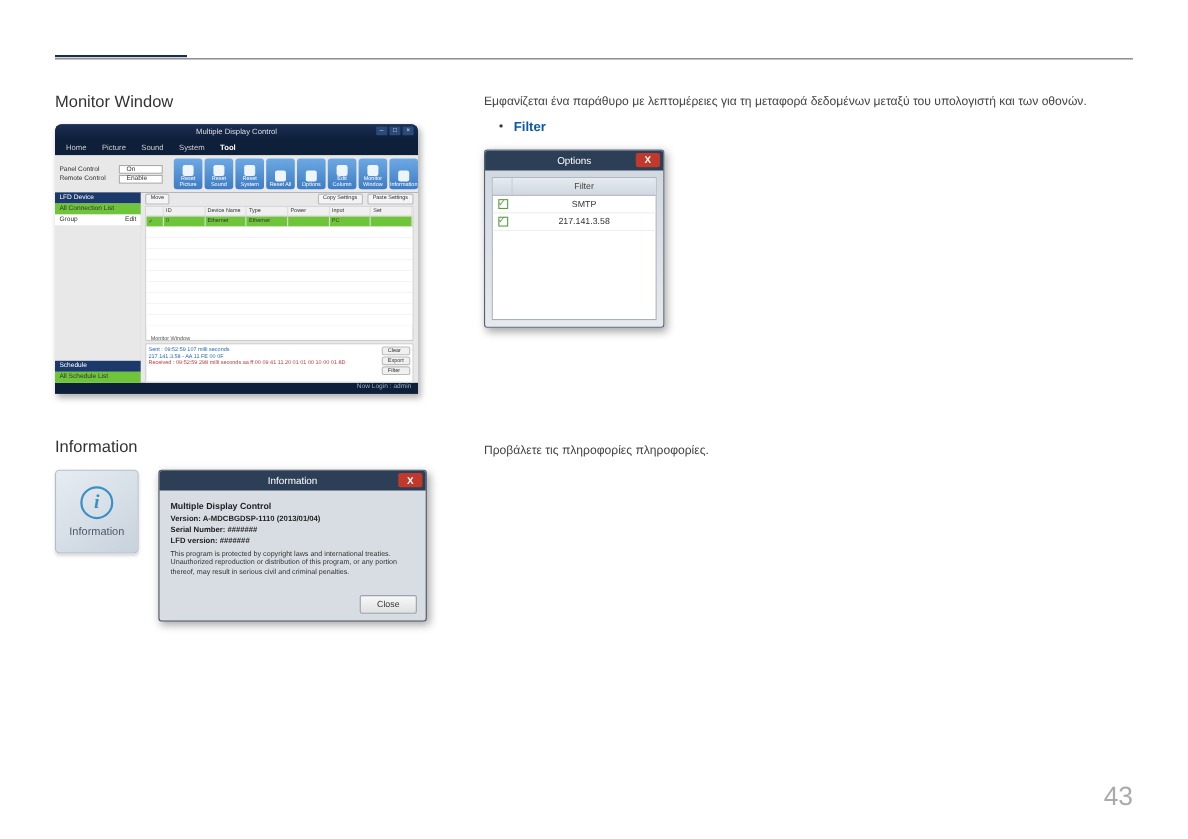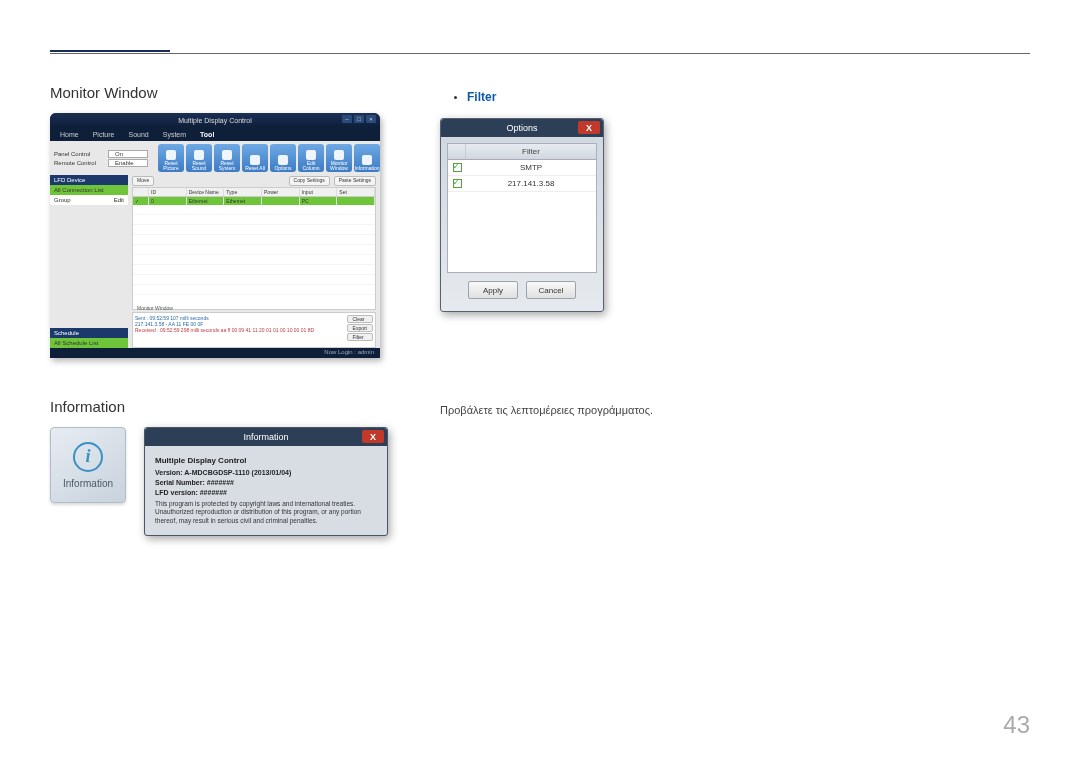--- a/index.html
+++ b/index.html
@@ -361,20 +361,21 @@
                 <span>Filter</span>
               </div>
             </div>
           </div>
         </div>
         <div class="mdc-status">Now Login : admin</div>
       </div>
     </div>
 
     <div class="right-col">
+      <div class="desc-text">Εμφανίζεται ένα παράθυρο με λεπτομέρειες για τη μεταφορά δεδομένων μεταξύ του υπολογιστή και των οθονών.</div>
       <div class="bullet-row">
         <span class="bullet-dot"></span>
         <span class="filter-label">Filter</span>
       </div>
 
       <div class="opts-dialog">
         <div class="opts-title">
           <span>Options</span>
           <div class="opts-close">X</div>
         </div>
@@ -389,24 +390,20 @@
                   <div class="chk"></div>
                 </div>
               <div class="c2">SMTP</div>
             </div>
             <div class="opts-row">
               <div class="c1">
                   <div class="chk"></div>
                 </div>
               <div class="c2">217.141.3.58</div>
             </div>
-          </div>
-          <div class="opts-btns">
-            <div class="opts-btn">Apply</div>
-            <div class="opts-btn">Cancel</div>
           </div>
         </div>
       </div>
     </div>
   </div>
 
   <div class="section-row">
     <div class="left-col">
       <div class="section-title">Information</div>
       <div class="info-row">
@@ -419,22 +416,25 @@
             <span>Information</span>
             <div class="opts-close">X</div>
           </div>
           <div class="info-dialog-body">
             <div class="strong">Multiple Display Control</div>
             <div class="row bold">Version: A-MDCBGDSP-1110 (2013/01/04)</div>
             <div class="row bold">Serial Number: #######</div>
             <div class="row bold">LFD version: #######</div>
             <div class="legal">This program is protected by copyright laws and international treaties. Unauthorized reproduction or distribution of this program, or any portion thereof, may result in serious civil and criminal penalties.</div>
           </div>
+          <div class="info-dialog-btns">
+            <div class="info-close-btn">Close</div>
+          </div>
         </div>
       </div>
     </div>
     <div class="right-col">
-      <div class="desc-text" style="margin-top:4px;">Προβάλετε τις λεπτομέρειες προγράμματος.</div>
+      <div class="desc-text" style="margin-top:4px;">Προβάλετε τις πληροφορίες πληροφορίες.</div>
     </div>
   </div>
 
   <div class="page-number">43</div>
 </div>
 
 </body></html>

